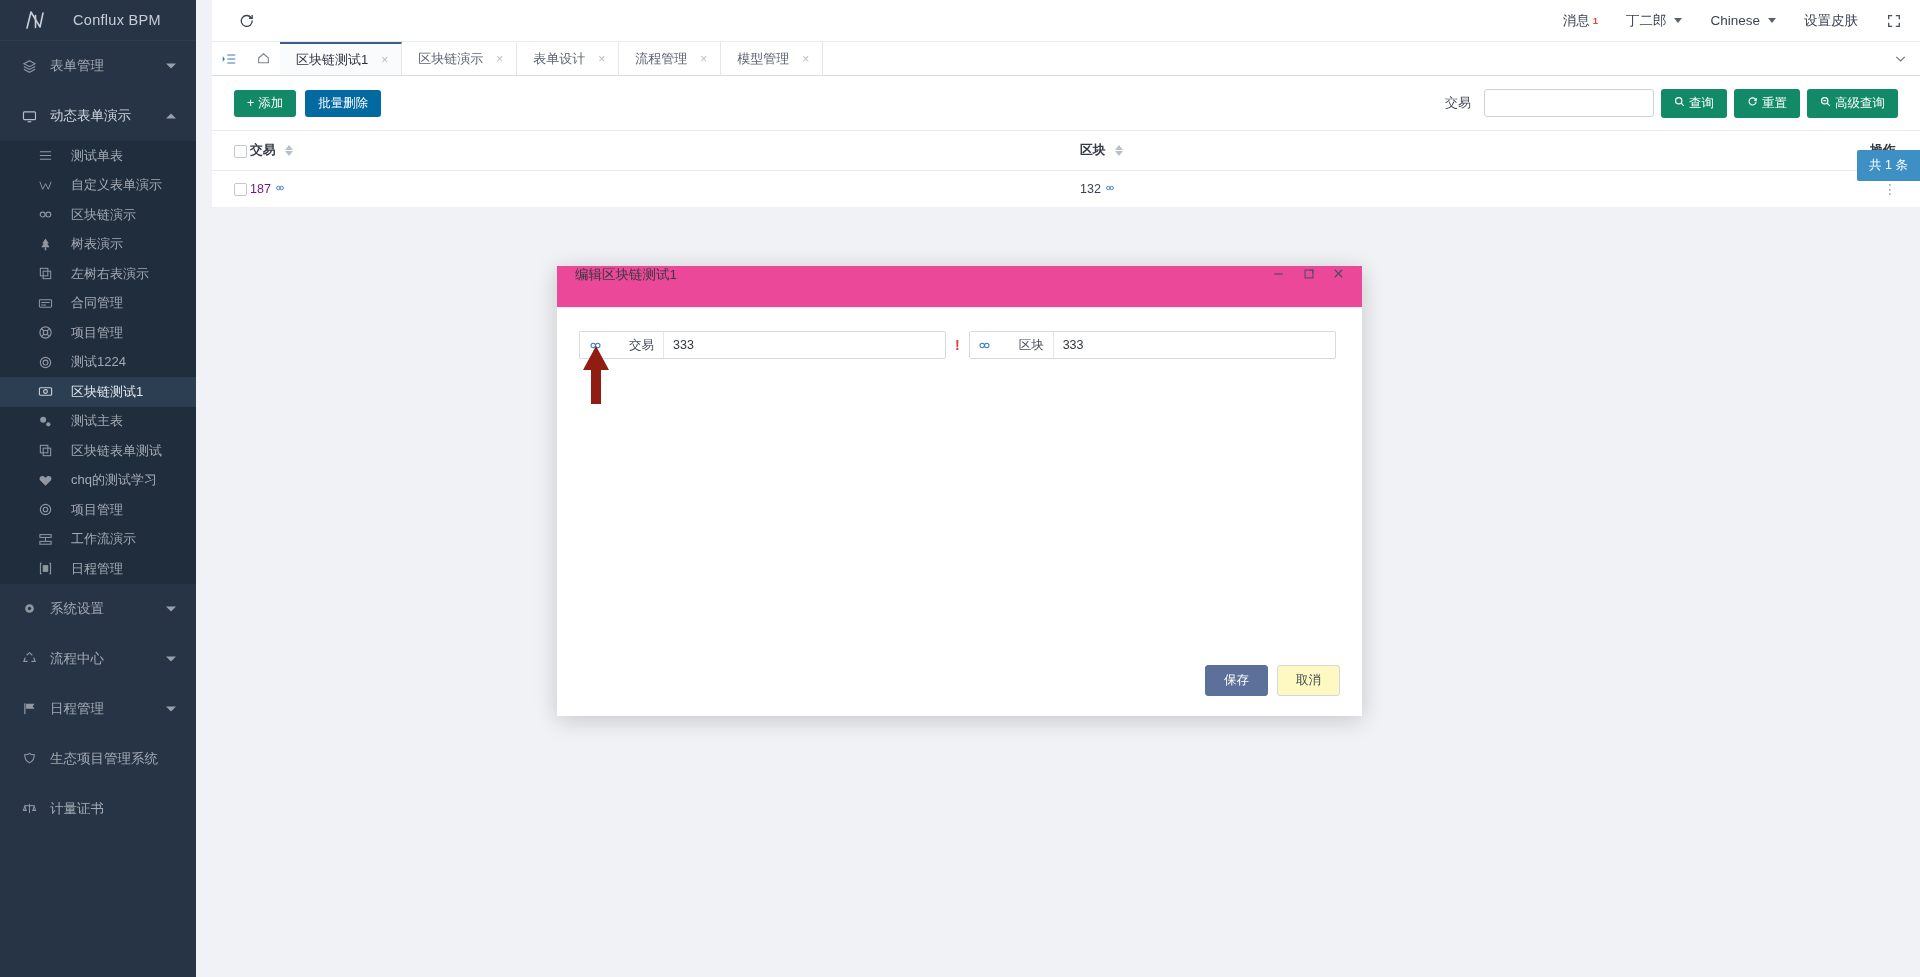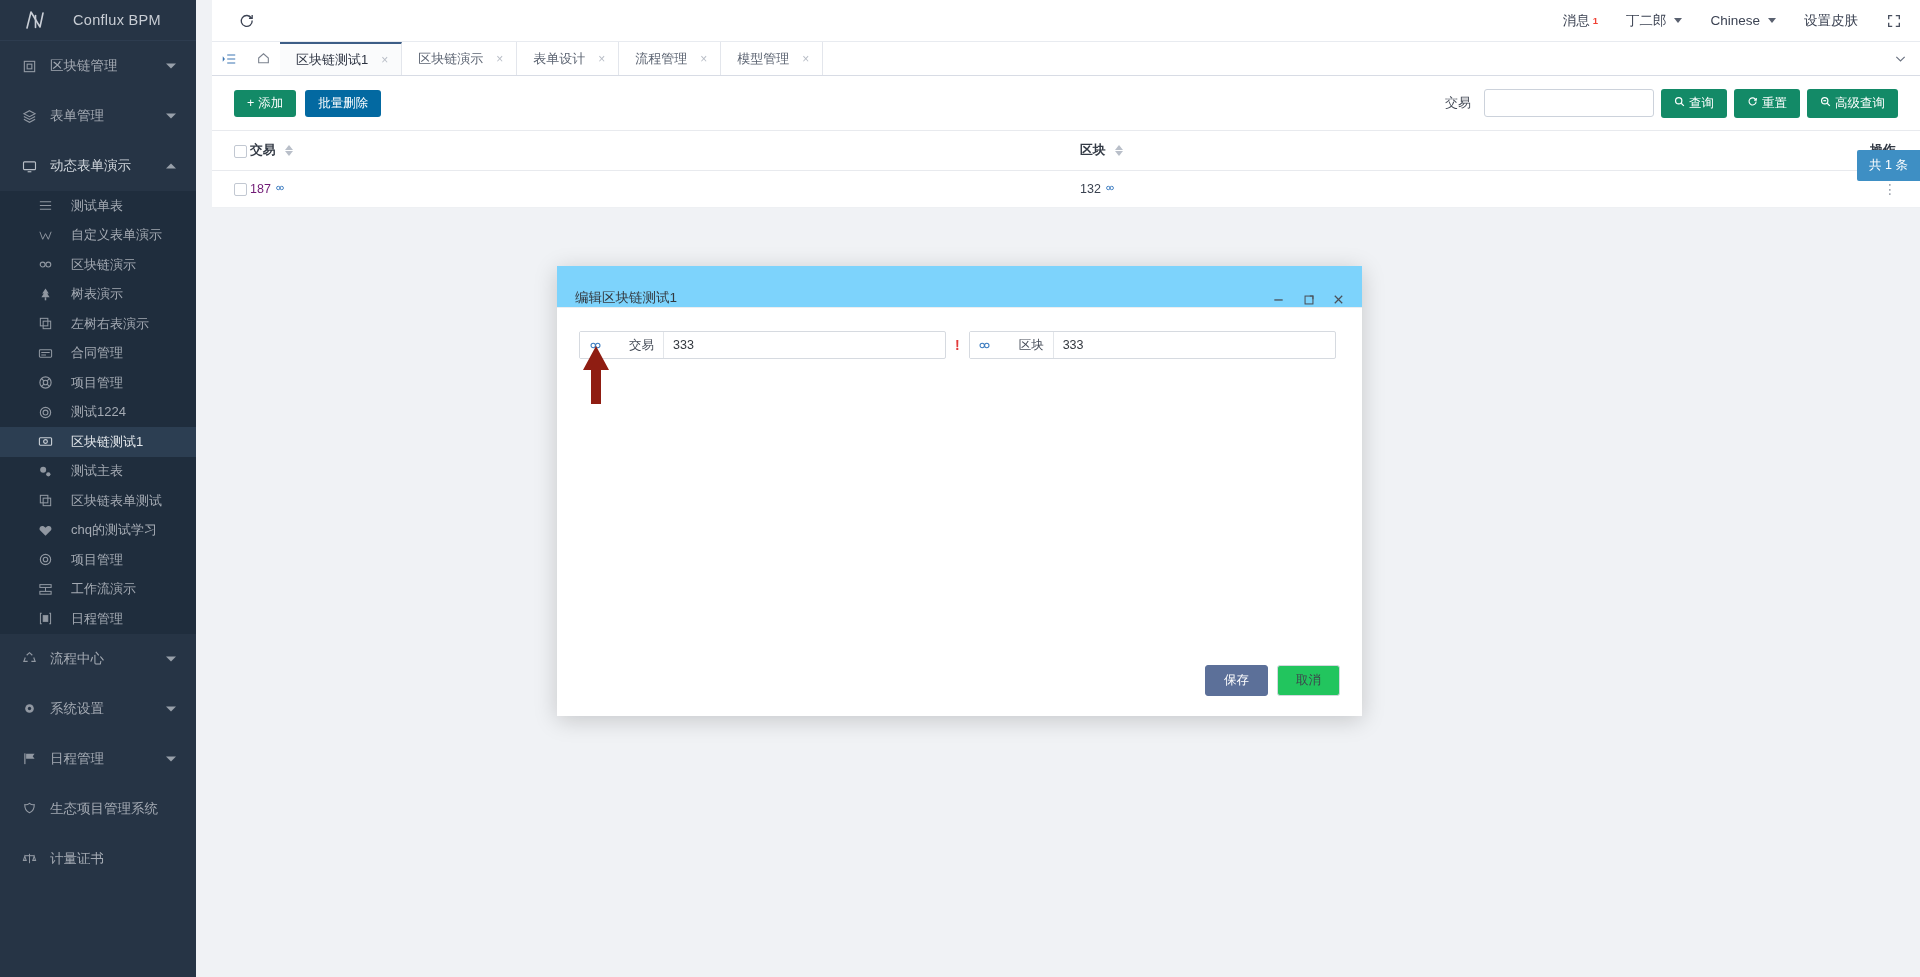--- a/index.html
+++ b/index.html
@@ -212,24 +212,24 @@
   }
   .modal {
     position: absolute; left: 557px; top: 266px;
     width: 805px; height: 450px;
     background: #fff;
     box-shadow: 0 4px 22px rgba(0,0,0,.18);
     display: flex; flex-direction: column;
     pointer-events: auto;
   }
   .modal-header {
-    height: 42px; display: flex; align-items: flex-end;
+    height: 42px; display: flex; align-items: flex-start;
     padding: 0 16px 0 18px;
     border-bottom: 1px solid #eceef1;
-    background: #7dd3fc;
+    background: #ec4899;
   }
   .modal-title { font-size: 13.5px; color: #33393f; }
   .modal-ctrls { margin-left: auto; display: flex; align-items: center; gap: 15px; color: #4a5058; }
   .mc { cursor: pointer; display: flex; align-items: center; justify-content: center; width: 15px; height: 15px; }
   .modal-body { flex: 1; padding: 23px 22px 0 22px; position: relative; }
   .form-row { display: flex; align-items: flex-start; gap: 0; }
   .field {
     display: flex; align-items: stretch;
     border: 1px solid #d6dae0; border-radius: 2px;
     height: 28px; background: #fff;
@@ -260,21 +260,21 @@
   }
   .modal-footer {
     padding: 0 22px 20px 22px; display: flex; justify-content: flex-end; gap: 9px;
   }
   .btn-save {
     background: #5c7099; color: #fff; border: 1px solid #5c7099;
     font-size: 12.5px; padding: 6px 18px; border-radius: 3px; cursor: pointer;
     font-family: Liberation Mono, monospace;
   }
   .btn-cancel {
-    background: #22c55e; color: #3d434c; border: 1px solid #d3d8de;
+    background: #fef9c3; color: #3d434c; border: 1px solid #d3d8de;
     font-size: 12.5px; padding: 6px 18px; border-radius: 3px; cursor: pointer;
     font-family: inherit;
   }
 </style>
 </head>
 <body>
 
 <div id="app">
 
   <aside class="sidebar">
@@ -283,30 +283,20 @@
         <svg viewBox="0 0 26 26" fill="none" stroke="#c9ced6" stroke-width="1.6">
           <path d="M5 21 L9 5 L18 20 L21 6" stroke-linecap="round" stroke-linejoin="round"></path>
           <path d="M13.5 8.5 L13.5 20.5" stroke-linecap="round"></path>
         </svg>
       </span>
       <span class="brand-name">Conflux BPM</span>
     </div>
 
     <nav class="menu">
 
-      <div class="menu-group-title">
-        <span class="ico">
-          <svg viewBox="0 0 16 16" fill="none" stroke="currentColor" stroke-width="1.2">
-            <rect x="2.5" y="2.5" width="11" height="11"></rect>
-              <rect x="5.5" y="5.5" width="5" height="5"></rect>
-          </svg>
-        </span>
-        <span>区块链管理</span>
-        <span class="caret"></span>
-      </div>
 
       <div class="menu-group-title">
         <span class="ico">
           <svg viewBox="0 0 16 16" fill="none" stroke="currentColor" stroke-width="1.1">
             <path d="M8 1.8 L14 5 L8 8.2 L2 5 Z"></path>
               <path d="M2 8 L8 11.2 L14 8"></path>
               <path d="M2 11 L8 14.2 L14 11"></path>
           </svg>
         </span>
         <span>表单管理</span>
@@ -472,38 +462,38 @@
                 <path d="M12 2.5h1.4v11H12"></path>
                 <rect x="5.6" y="5" width="4.8" height="6" fill="currentColor"></rect>
               </svg>
           </span>
           <span>日程管理</span>
         </div>
       </div>
 
       <div class="menu-group-title">
         <span class="ico">
+          <svg viewBox="0 0 16 16" fill="currentColor">
+              <circle cx="8" cy="8" r="4.6"></circle>
+              <circle cx="8" cy="8" r="1.8" fill="#263445"></circle>
+            </svg>
+        </span>
+        <span>系统设置</span>
+        <span class="caret"></span>
+      </div>
+
+      <div class="menu-group-title">
+        <span class="ico">
           <svg viewBox="0 0 16 16" fill="none" stroke="currentColor" stroke-width="1.2">
               <path d="M5 4.5 L8 1.8 L11 4.5"></path>
               <path d="M12.5 7 L14 11 L10 11"></path>
               <path d="M3.5 7 L2 11 L6 11"></path>
             </svg>
         </span>
         <span>流程中心</span>
-        <span class="caret"></span>
-      </div>
-
-      <div class="menu-group-title">
-        <span class="ico">
-          <svg viewBox="0 0 16 16" fill="currentColor">
-              <circle cx="8" cy="8" r="4.6"></circle>
-              <circle cx="8" cy="8" r="1.8" fill="#263445"></circle>
-            </svg>
-        </span>
-        <span>系统设置</span>
         <span class="caret"></span>
       </div>
 
       <div class="menu-group-title">
         <span class="ico">
           <svg viewBox="0 0 16 16" fill="currentColor">
               <rect x="2.4" y="2.5" width="1.3" height="11.5"></rect>
               <path d="M4.4 3h9l-2 2.6 2 2.6h-9Z"></path>
             </svg>
         </span>

